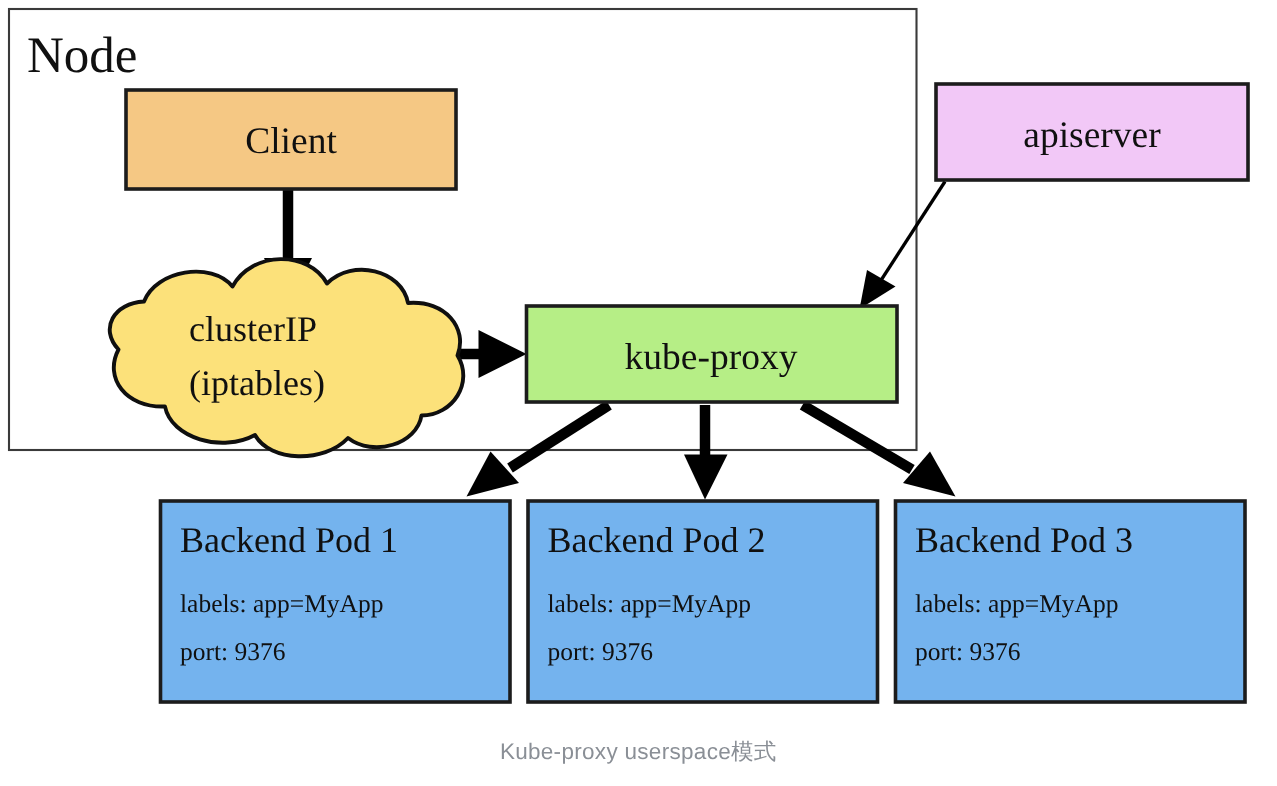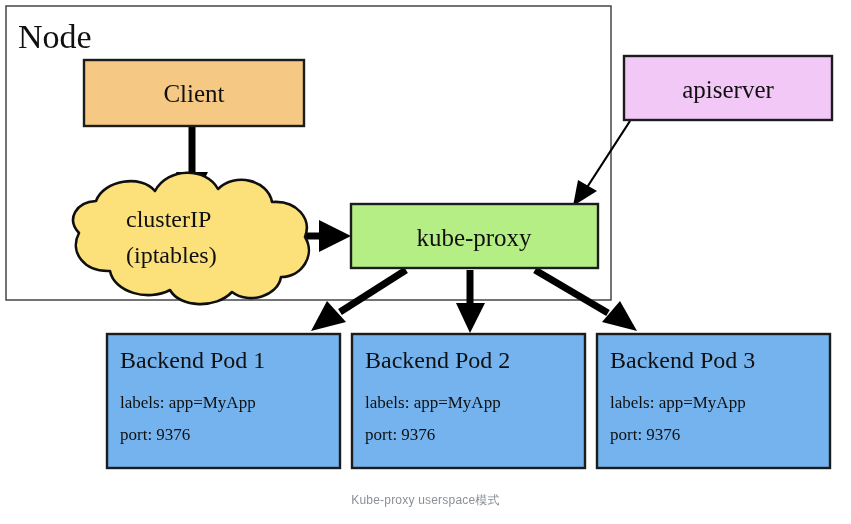--- a/index.html
+++ b/index.html
@@ -74,21 +74,21 @@
   .t-pod-detail {
     font-size: 17px;
   }
   .caption {
     position: absolute;
     left: 0;
     top: 492px;
     width: 851px;
     text-align: center;
     font-family: "Liberation Sans", sans-serif;
-    font-size: 12px;
+    font-size: 15px;
     color: #8a8f96;
     letter-spacing: 0.2px;
   }
 </style>
 </head>
 <body>
 
 <div id="diagram-root">
 
   <svg id="diagram-svg" viewBox="0 0 851 524" xmlns="http://www.w3.org/2000/svg">

